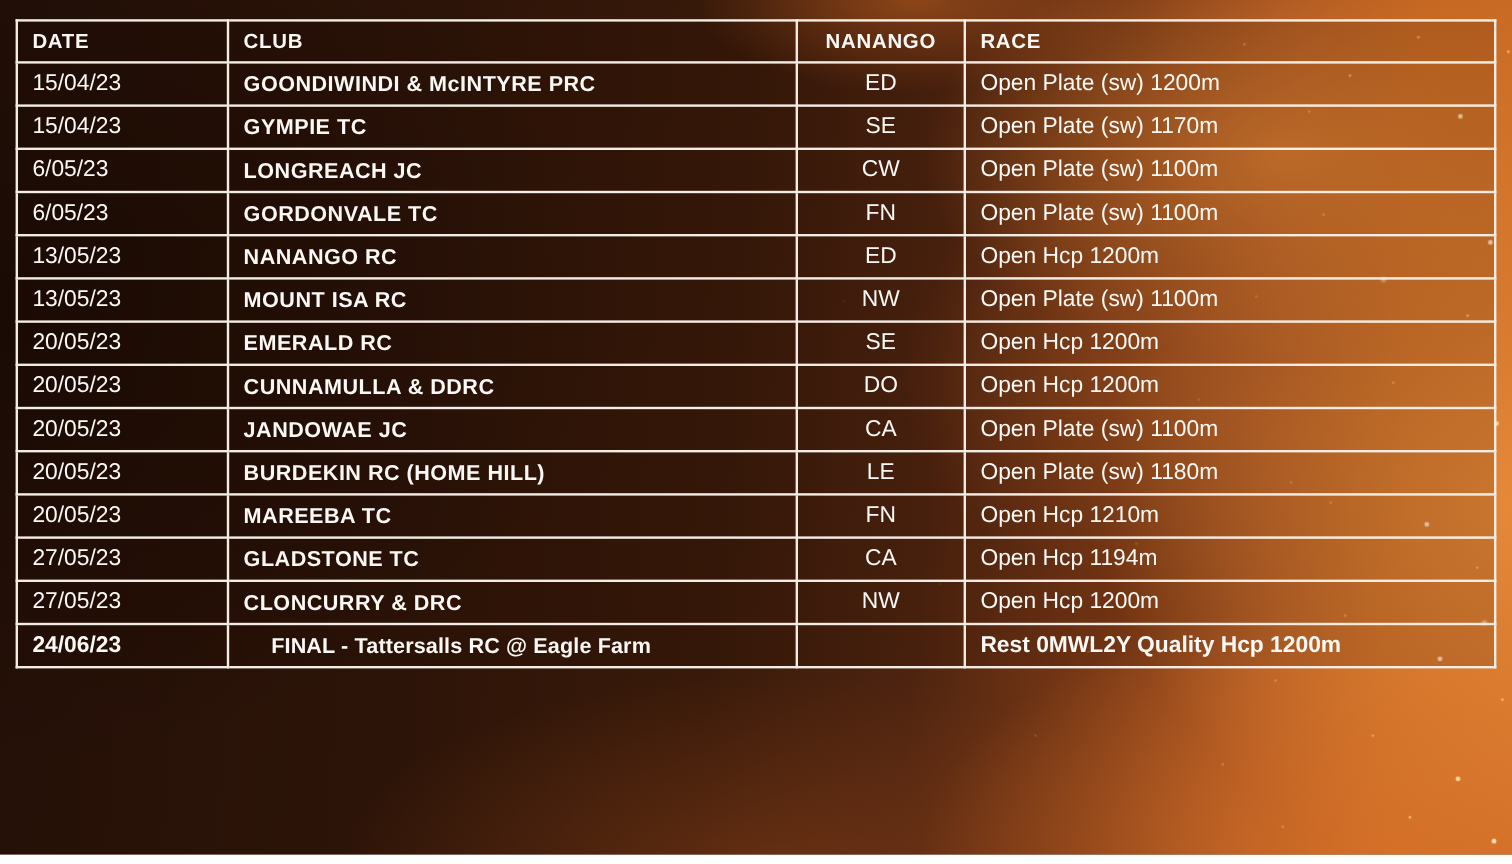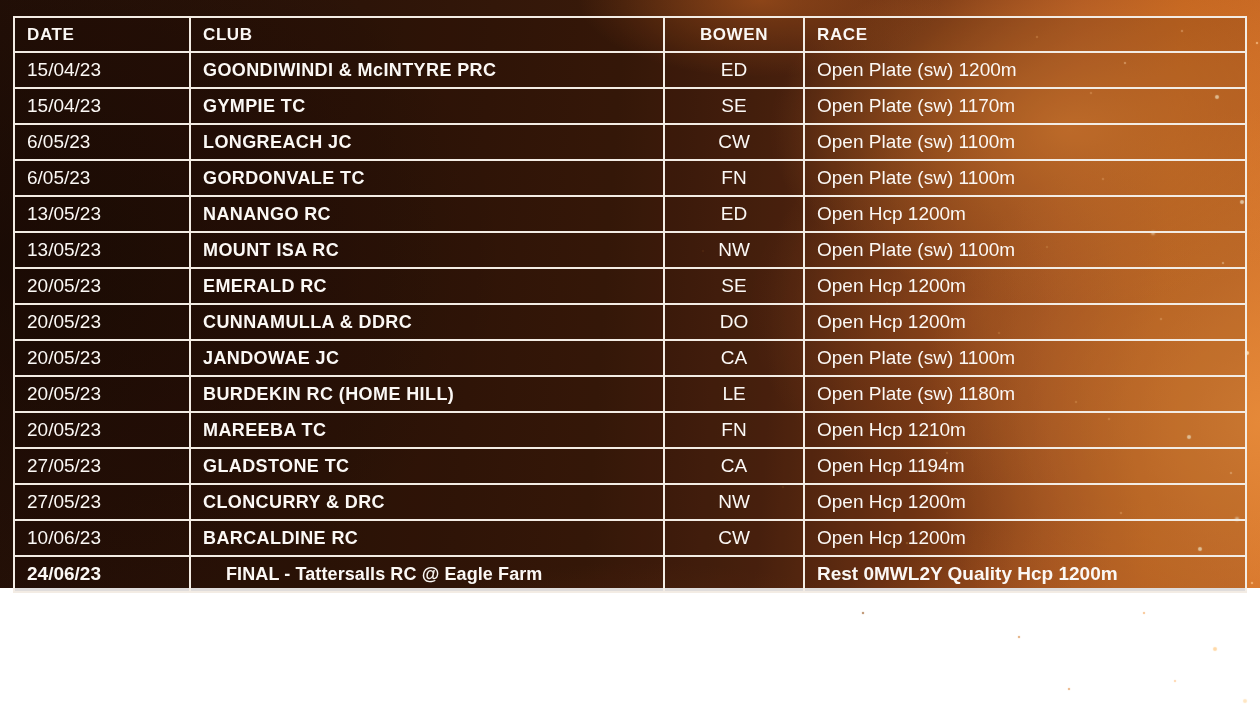--- a/index.html
+++ b/index.html
@@ -3,21 +3,21 @@
 <meta charset="utf-8">
 <style>
   html, body {
     margin: 0; padding: 0;
     width: 1260px; height: 720px;
     overflow: hidden;
     font-family: "Liberation Sans", sans-serif;
   }
   .scene {
     position: relative;
-    width: 1260px; height: 588px;
+    width: 1260px; height: 712px;
     background-color: #30160a;
     background-image:
       radial-gradient(ellipse 430px 250px at 1070px 130px, rgba(226,132,52,0.80), rgba(226,132,52,0) 70%),
       radial-gradient(ellipse 480px 430px at 1265px 420px, rgba(234,142,60,0.85), rgba(234,142,60,0) 72%),
       radial-gradient(ellipse 560px 300px at 1160px 710px, rgba(216,114,42,0.78), rgba(216,114,42,0) 70%),
       radial-gradient(ellipse 260px 110px at 760px 0px,  rgba(196,98,32,0.55), rgba(196,98,32,0) 70%),
       radial-gradient(ellipse 330px 260px at 980px 310px, rgba(205,110,45,0.40), rgba(205,110,45,0) 70%),
       radial-gradient(ellipse 520px 240px at 640px 730px, rgba(150,70,26,0.45), rgba(150,70,26,0) 70%),
       radial-gradient(ellipse 700px 520px at 0px 260px,   rgba(18,7,3,0.55), rgba(18,7,3,0) 72%),
       linear-gradient(94deg, #241007 0%, #2d1408 28%, #391a0a 48%, #4e2410 61%,
@@ -80,21 +80,21 @@
     <colgroup>
       <col class="c-date">
         <col class="c-club">
         <col class="c-region">
         <col class="c-race">
     </colgroup>
     <thead>
       <tr>
         <th>DATE</th>
         <th>CLUB</th>
-        <th class="center">BOWEN</th>
+        <th class="center">NANANGO</th>
         <th>RACE</th>
       </tr>
     </thead>
     <tbody id="schedule-body">
         <tr>
     <td class="cell-date">15/04/23</td>
     <td class="cell-club">GOONDIWINDI &amp; McINTYRE PRC</td>
     <td class="cell-region center">ED</td>
     <td class="cell-race">Open Plate (sw) 1200m</td>
   </tr>
@@ -163,26 +163,20 @@
     <td class="cell-club">GLADSTONE TC</td>
     <td class="cell-region center">CA</td>
     <td class="cell-race">Open Hcp 1194m</td>
   </tr>
         <tr>
     <td class="cell-date">27/05/23</td>
     <td class="cell-club">CLONCURRY &amp; DRC</td>
     <td class="cell-region center">NW</td>
     <td class="cell-race">Open Hcp 1200m</td>
   </tr>
-        <tr>
-    <td class="cell-date">10/06/23</td>
-    <td class="cell-club">BARCALDINE RC</td>
-    <td class="cell-region center">CW</td>
-    <td class="cell-race">Open Hcp 1200m</td>
-  </tr>
         <tr class="bold-row">
     <td class="cell-date">24/06/23</td>
     <td class="cell-club">FINAL - Tattersalls RC @ Eagle Farm</td>
     <td class="cell-region center"></td>
     <td class="cell-race">Rest 0MWL2Y Quality Hcp 1200m</td>
   </tr>
       </tbody>
   </table>
 </div>
 

